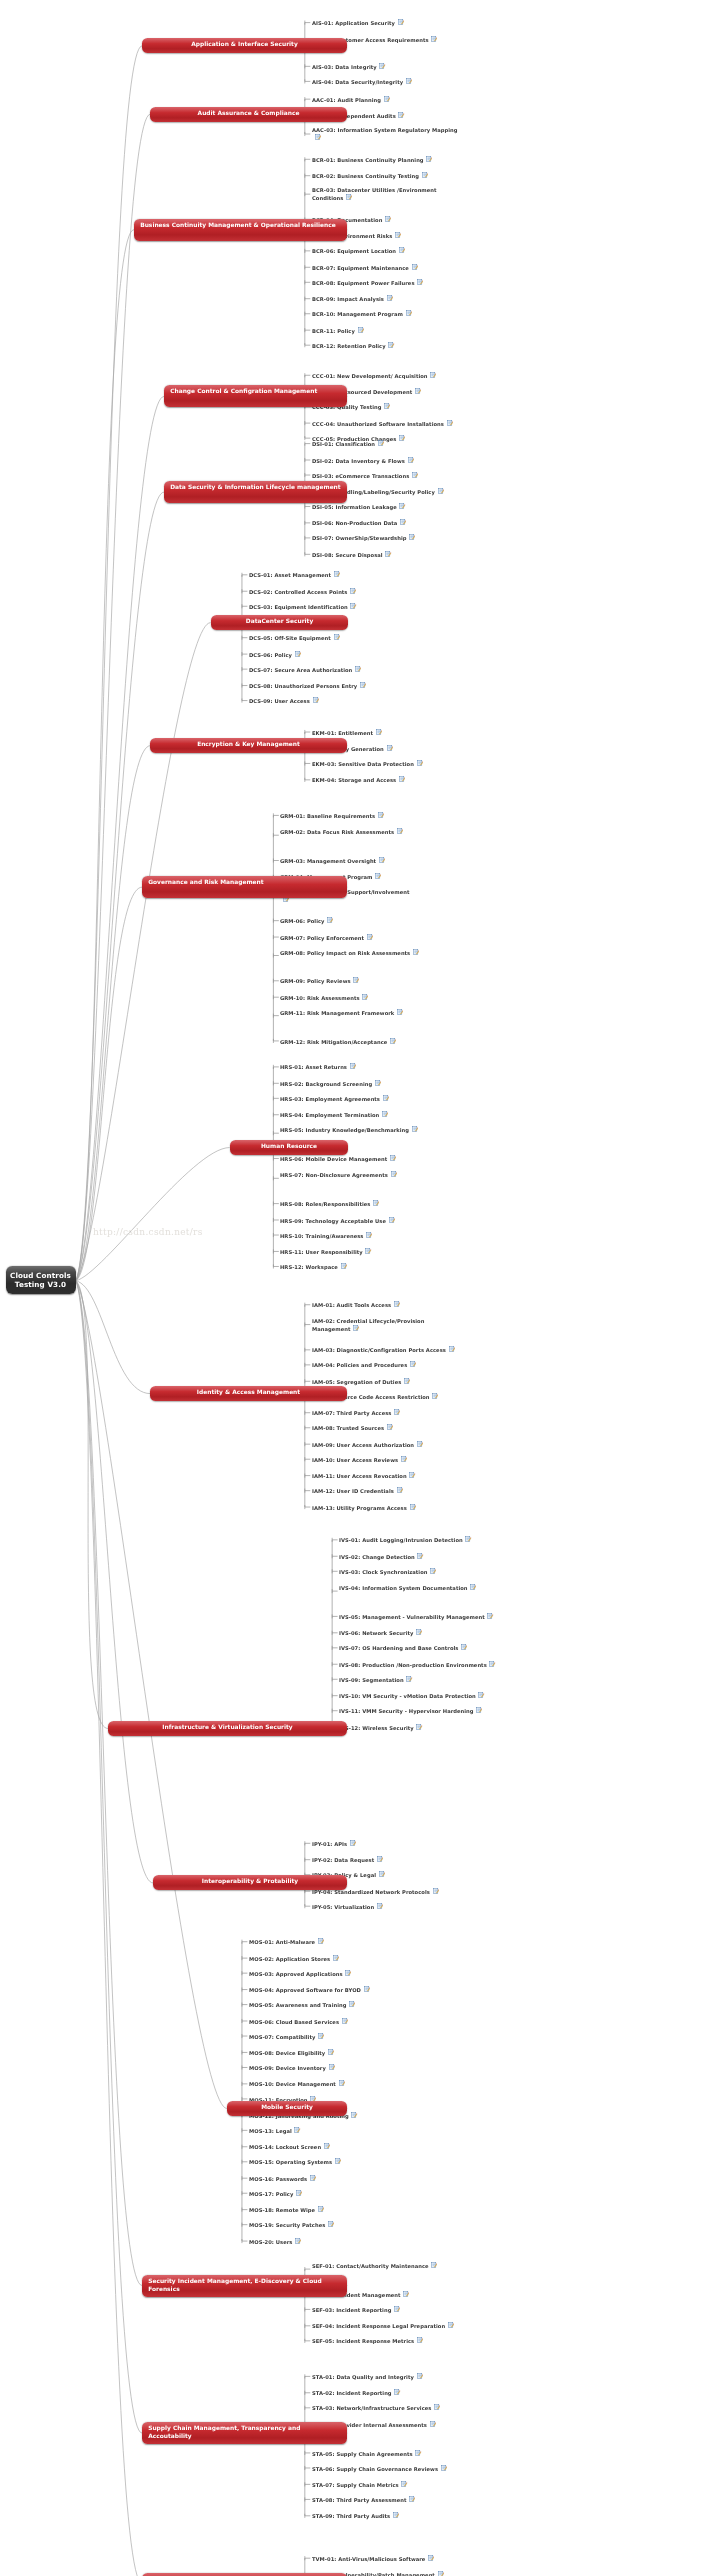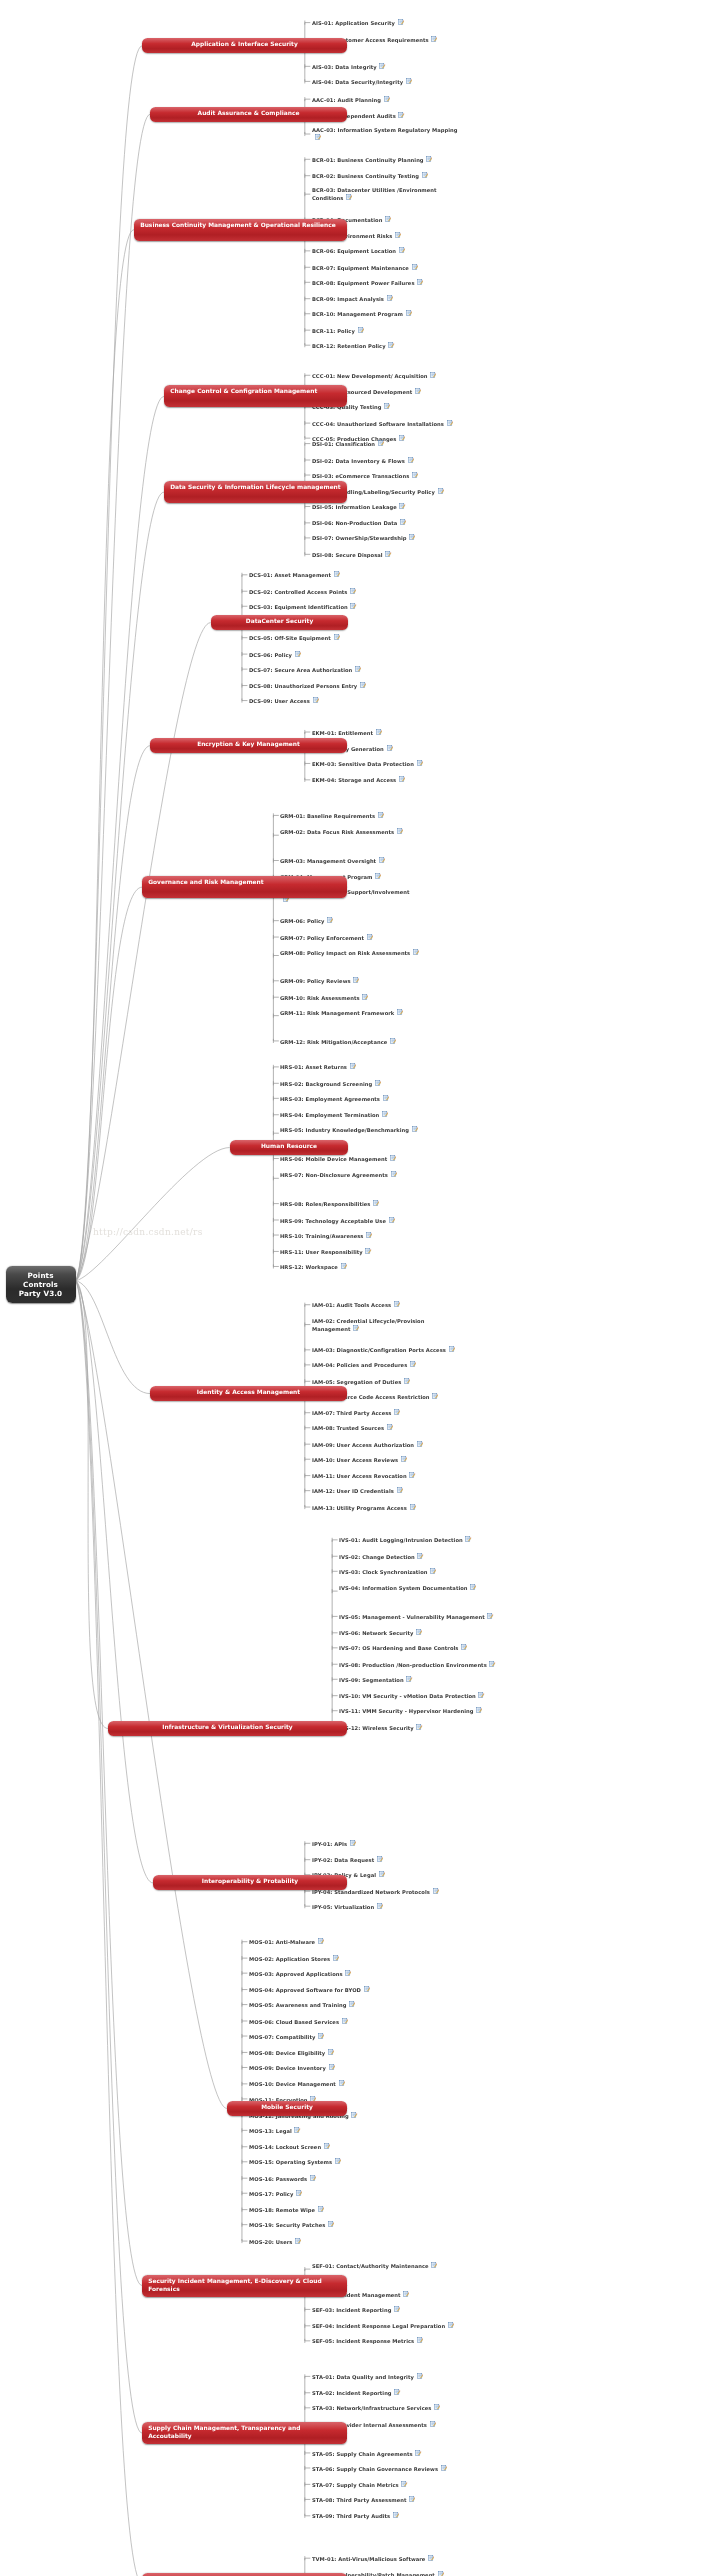--- a/index.html
+++ b/index.html
@@ -399,22 +399,22 @@
       <path d="M 446 3769 L 446 3775" fill="none" stroke="#8d8d8d" stroke-width="1"></path>
       <path d="M 446 3809 L 454 3809" fill="none" stroke="#8d8d8d" stroke-width="1"></path>
       <path d="M 446 3806 L 446 3812" fill="none" stroke="#8d8d8d" stroke-width="1"></path>
       <path d="M 446 3743 L 446 3809" fill="none" stroke="#8d8d8d" stroke-width="1"></path>
       <path d="M 508 3780 L 446 3780" fill="none" stroke="#8d8d8d" stroke-width="1"></path>
     </svg>
 
   <div class="watermark">http://csdn.csdn.net/rs</div>
 
   <div class="root-node">
-      <div>Points Controls</div>
-      <div>Party V3.0</div>
+      <div>Cloud Controls</div>
+      <div>Testing V3.0</div>
     </div>
 
   <div id="branch-layer">
       <div class="branch" style="left: 142px; top: 38px; width: 205px; min-height: 15px;"><span>Application &amp; Interface Security</span></div>
       <div class="branch" style="left: 150px; top: 107px; width: 197px; min-height: 15px;"><span>Audit Assurance &amp; Compliance</span></div>
       <div class="branch multiline" style="left: 134px; top: 219px; width: 213px; min-height: 22px;"><span>Business Continuity Management &amp; Operational Resilience</span></div>
       <div class="branch multiline" style="left: 164px; top: 385px; width: 183px; min-height: 22px;"><span>Change Control &amp; Configration Management</span></div>
       <div class="branch multiline" style="left: 164px; top: 481px; width: 183px; min-height: 22px;"><span>Data Security &amp; Information Lifecycle management</span></div>
       <div class="branch" style="left: 211px; top: 615px; width: 137px; min-height: 15px;"><span>DataCenter Security</span></div>
       <div class="branch" style="left: 150px; top: 738px; width: 197px; min-height: 15px;"><span>Encryption &amp; Key Management</span></div>

